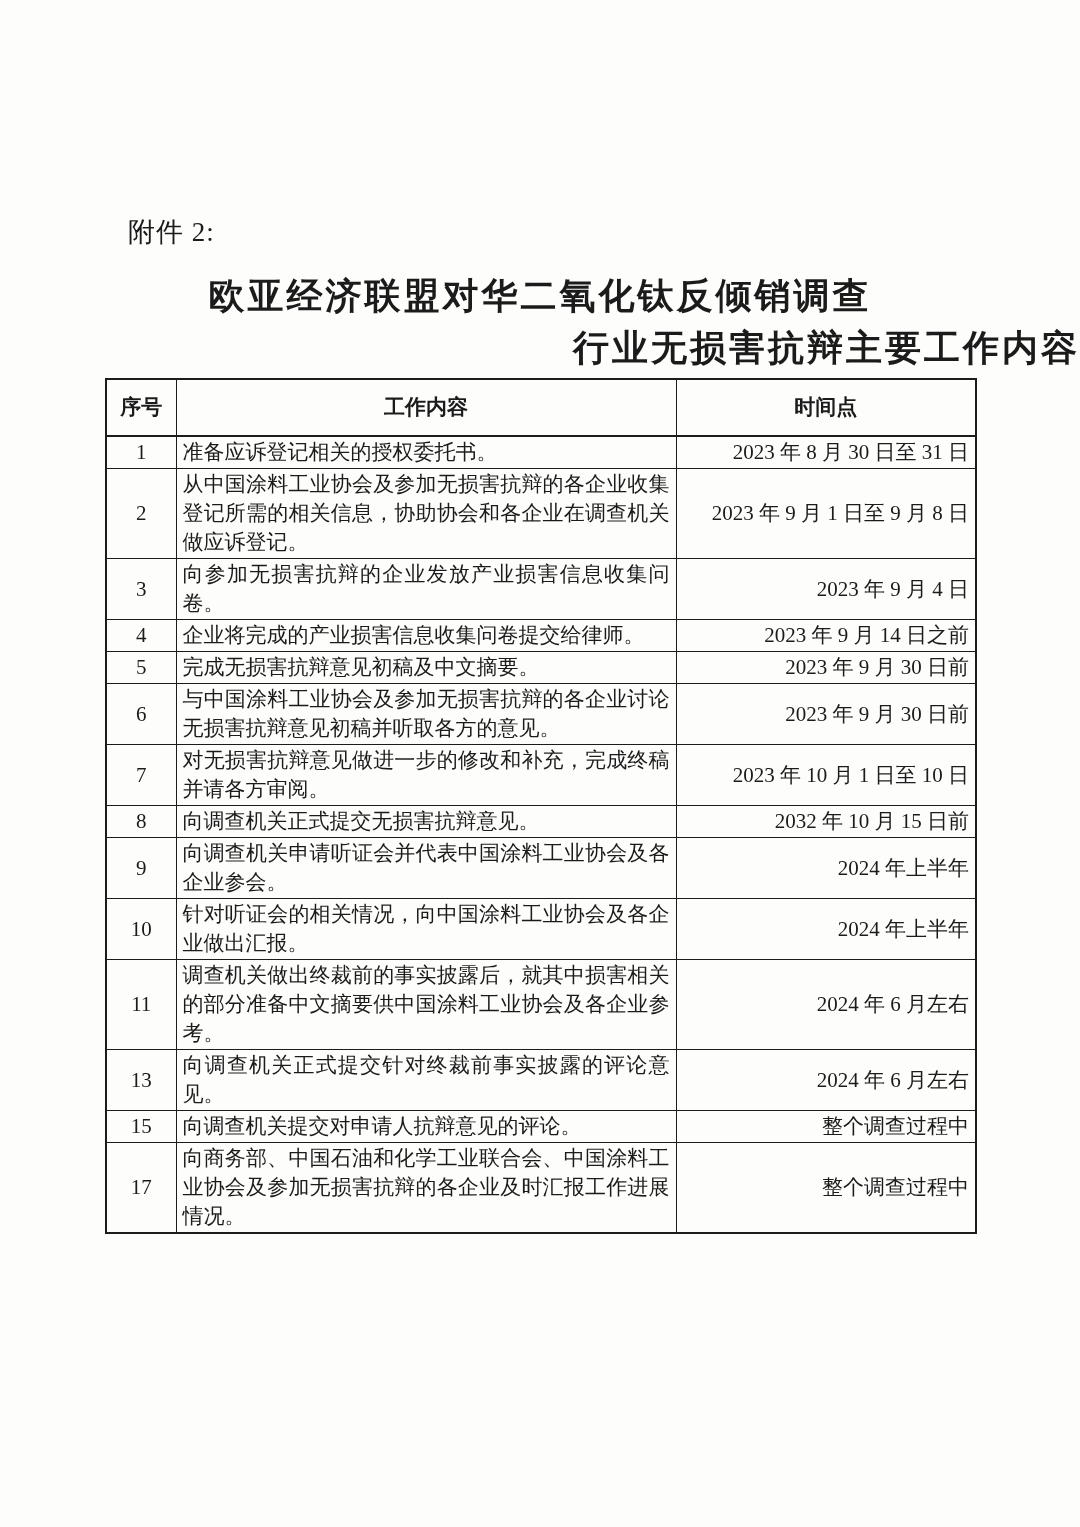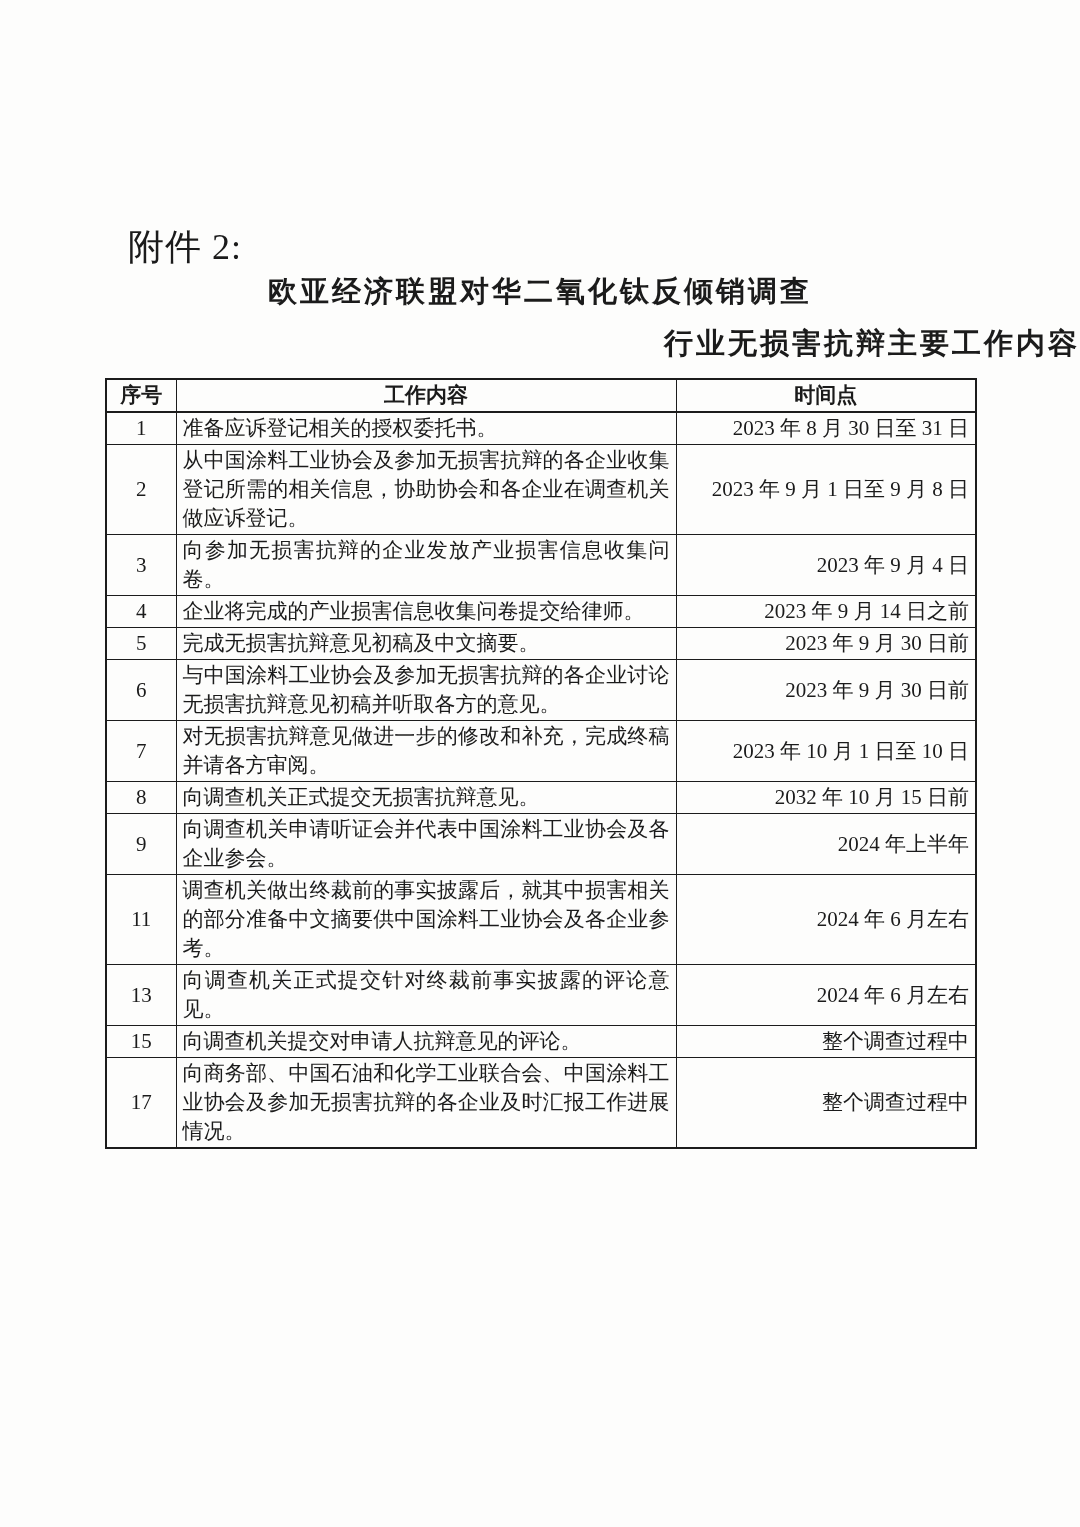--- a/index.html
+++ b/index.html
@@ -16,30 +16,30 @@
     overflow: hidden;
   }
   .page {
     position: absolute;
     inset: 0;
     background: #fdfdfc;
   }
   .attachment-label {
     position: absolute;
     left: 128px;
-    top: 223px;
-    font-size: 36px;
+    top: 214px;
+    font-size: 27px;
     letter-spacing: 1px;
   }
   .doc-title {
     position: absolute;
     left: 0;
     width: 100%;
     text-align: center;
-    font-size: 29px;
+    font-size: 36px;
     font-weight: bold;
     letter-spacing: 3px;
   }
   .doc-title.line1 { top: 272px; }
   .doc-title.line2 { top: 324px; text-align: right; }
 
   table.schedule {
     position: absolute;
     left: 105px;
     top: 378px;
@@ -60,21 +60,21 @@
     vertical-align: middle;
   }
   table.schedule {
     border: 2.5px solid #1c1c1c;
   }
   table.schedule thead th {
     font-weight: bold;
     text-align: center;
     border-bottom-width: 2.5px;
     height: 31px;
-    padding: 0 4px;
+    padding: 12px 4px;
   }
   td.seq {
     text-align: center;
     padding: 1px 2px;
   }
   td.task {
     text-align: justify;
     padding: 2px 8px 2px 10px;
   }
   td.time {
@@ -147,20 +147,25 @@
         <td class="seq">8</td>
         <td class="task">向调查机关正式提交无损害抗辩意见。</td>
         <td class="time">2032 年 10 月 15 日前</td>
       </tr>
       <tr>
         <td class="seq">9</td>
         <td class="task">向调查机关申请听证会并代表中国涂料工业协会及各企业参会。</td>
         <td class="time">2024 年上半年</td>
       </tr>
       <tr>
+        <td class="seq">10</td>
+        <td class="task">针对听证会的相关情况，向中国涂料工业协会及各企业做出汇报。</td>
+        <td class="time">2024 年上半年</td>
+      </tr>
+      <tr>
         <td class="seq">11</td>
         <td class="task">调查机关做出终裁前的事实披露后，就其中损害相关的部分准备中文摘要供中国涂料工业协会及各企业参考。</td>
         <td class="time">2024 年 6 月左右</td>
       </tr>
       <tr>
         <td class="seq">13</td>
         <td class="task">向调查机关正式提交针对终裁前事实披露的评论意见。</td>
         <td class="time">2024 年 6 月左右</td>
       </tr>
       <tr>

